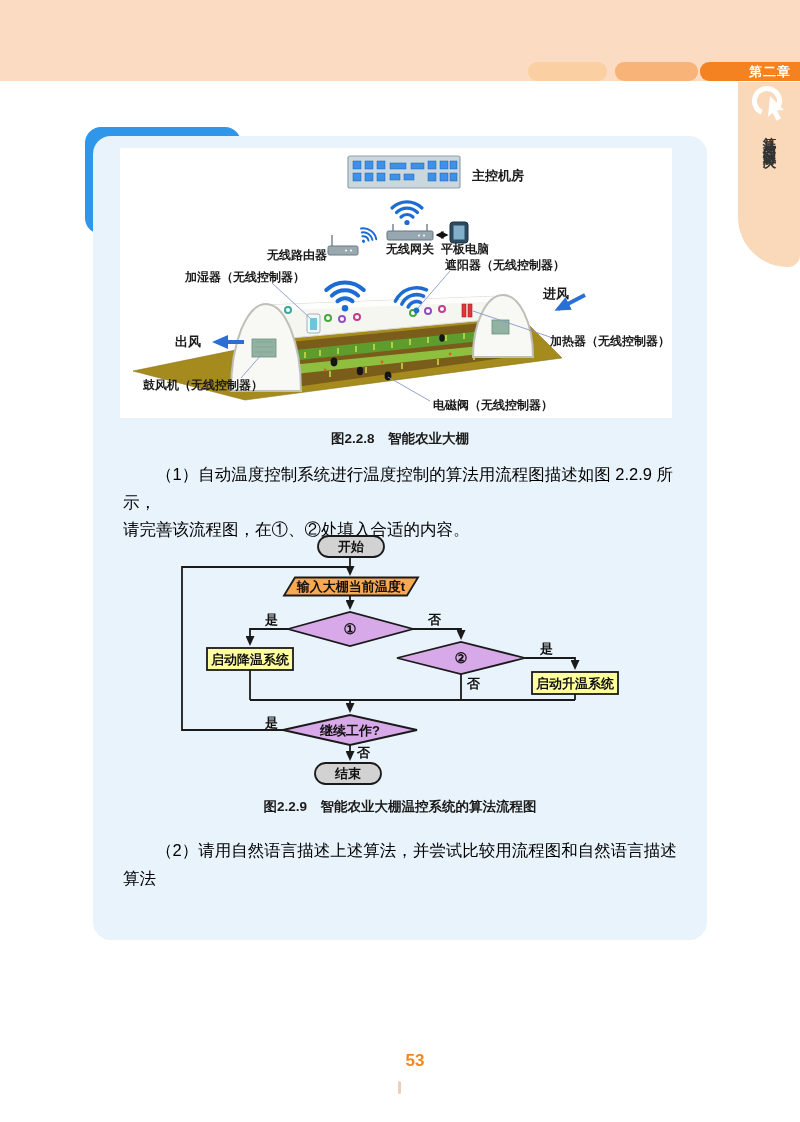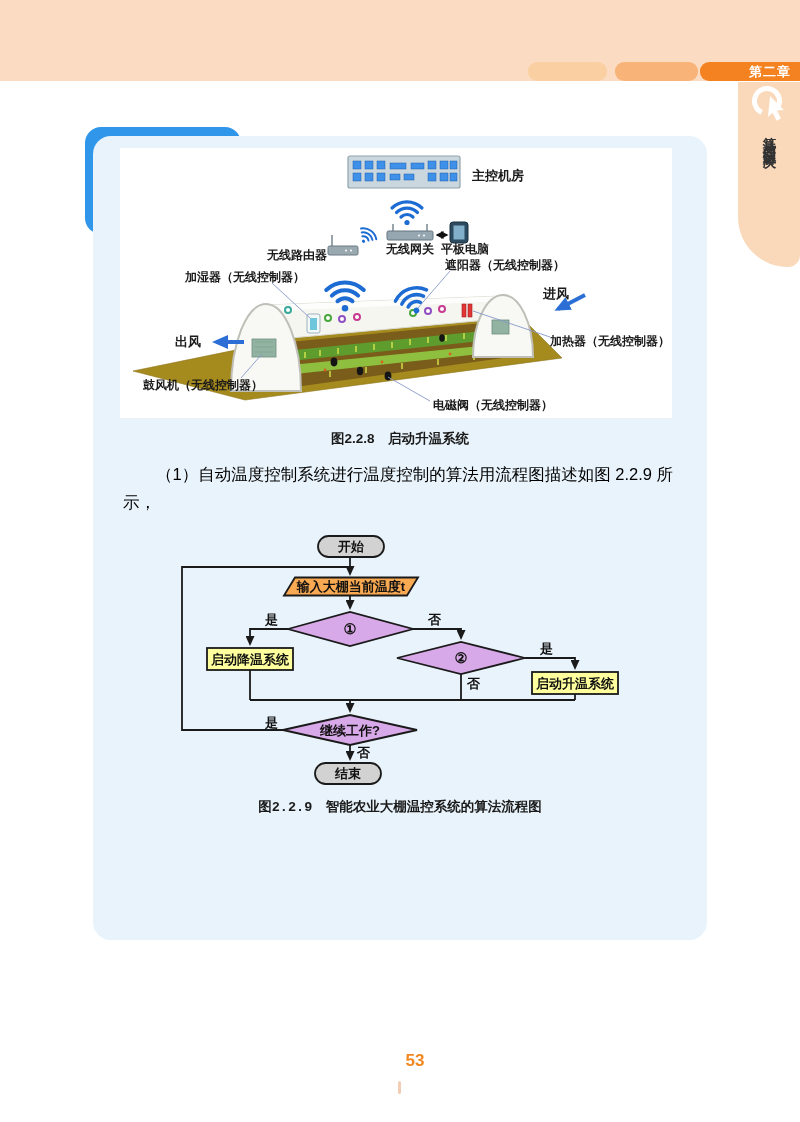--- a/index.html
+++ b/index.html
@@ -27,21 +27,21 @@
   }
   
   .accent-blue{position:absolute;left:85px;top:127px;width:156px;height:107px;border-radius:16px;background:#2F96EA;}
   .content-box{position:absolute;left:93px;top:136px;width:614px;height:804px;border-radius:18px;background:#E9F3FB;}
   .figure-panel{position:absolute;left:120px;top:148px;width:552px;height:270px;background:#ffffff;}
   .figure-caption{
     position:absolute;left:93px;width:614px;text-align:center;
     font-size:13.5px;font-weight:bold;color:#1a1a1a;
   }
   .cap1{top:430px;}
-  .cap2{top:798px;font-family:Liberation Mono, monospace;}
+  .cap2{top:798px;}
   
   .para{
     position:absolute;left:123px;width:570px;
     font-family:Liberation Sans, sans-serif;font-size:16.5px;color:#000;line-height:27.5px;
   }
   .para .indent{text-indent:2em;}
   .p1{top:461px;}
   .p2{top:837px;}
   
   .flowchart{position:absolute;left:150px;top:530px;}
@@ -220,24 +220,25 @@
   <text class="gh-label" x="325" y="121">遮阳器（无线控制器）</text>
   <text class="gh-label" x="147" y="111">无线路由器</text>
   <text class="gh-label" x="65" y="133">加湿器（无线控制器）</text>
   <text class="gh-label-lg" x="423" y="150">进风</text>
   <text class="gh-label-lg" x="55" y="198">出风</text>
   <text class="gh-label" x="430" y="197">加热器（无线控制器）</text>
   <text class="gh-label" x="23" y="241">鼓风机（无线控制器）</text>
   <text class="gh-label" x="313" y="261">电磁阀（无线控制器）</text>
 </svg>
 
-<div class="figure-caption cap1">图2.2.8　启动升温系统</div>
+<div class="figure-caption cap1">图2.2.8　智能农业大棚</div>
 
 <div class="para p1">
   <div class="indent">（1）自动温度控制系统进行温度控制的算法用流程图描述如图 2.2.9 所示，</div>
+  <div>请完善该流程图，在①、②处填入合适的内容。</div>
 </div>
 
 <svg class="flowchart" width="500" height="265" viewBox="0 0 500 265">
   <defs>
     <marker id="ma" markerUnits="userSpaceOnUse" markerWidth="10" markerHeight="9" refX="8" refY="4.5" orient="auto">
       <path d="M0,0 L10,4.5 L0,9 Z" fill="#1a1a1a"></path>
     </marker>
   </defs>
 
   <g stroke="#1a1a1a" stroke-width="1.8" fill="none">
@@ -283,16 +284,17 @@
   <text class="fc-yn" x="278" y="94">否</text>
   <text class="fc-yn" x="390" y="123">是</text>
   <text class="fc-yn" x="317" y="158">否</text>
   <text class="fc-yn" x="128" y="197" text-anchor="end">是</text>
   <text class="fc-yn" x="207" y="227">否</text>
 </svg>
 
 <div class="figure-caption cap2">图2.2.9　智能农业大棚温控系统的算法流程图</div>
 
 <div class="para p2">
+  <div class="indent">（2）请用自然语言描述上述算法，并尝试比较用流程图和自然语言描述算法</div>
 </div>
 
 <div class="page-num">53</div>
 <div class="page-tick"></div>
 
 </body></html>

